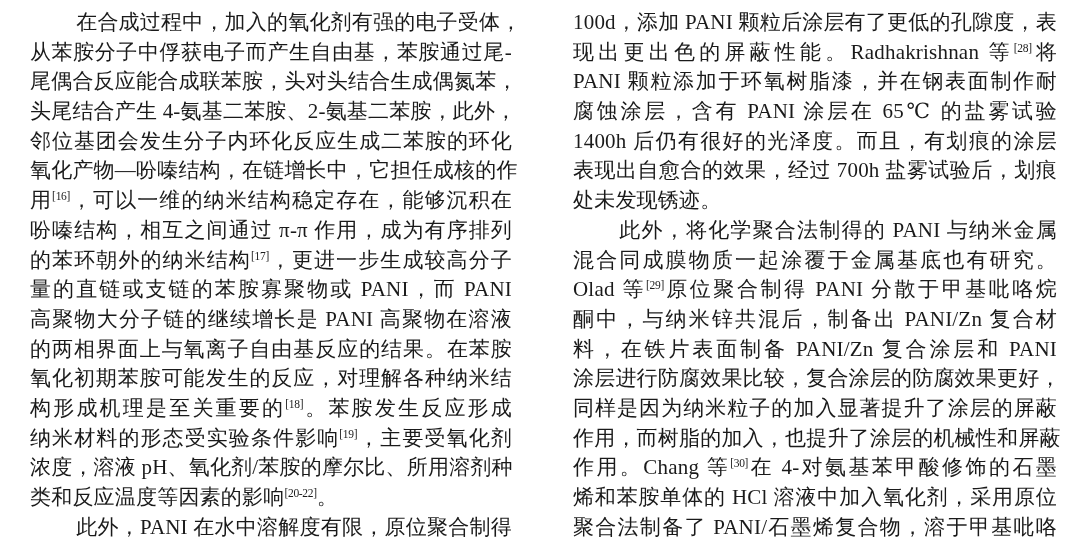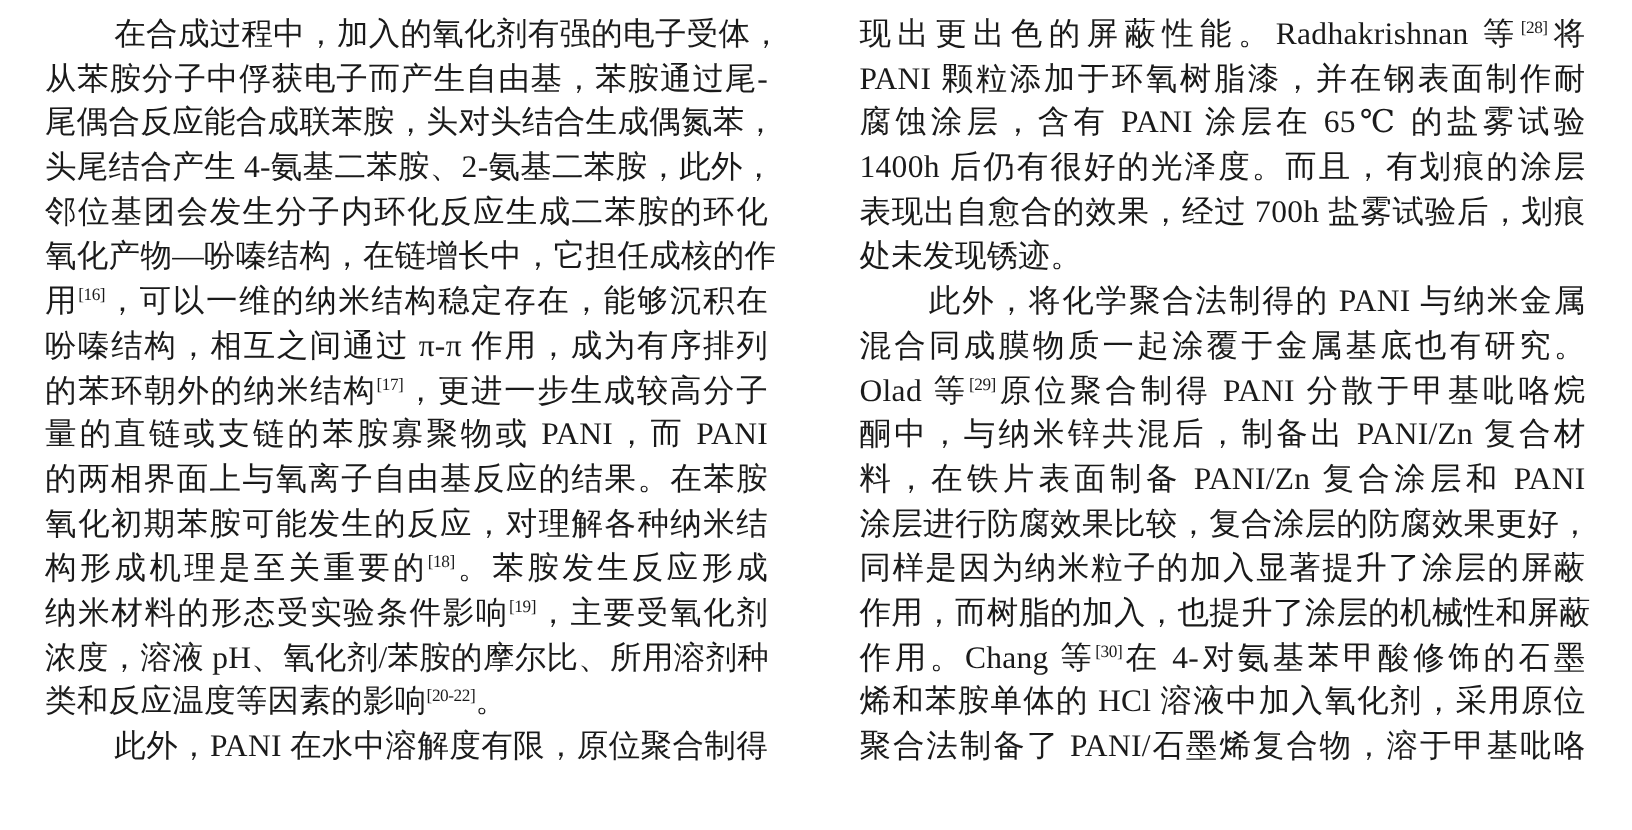--- a/index.html
+++ b/index.html
@@ -57,29 +57,31 @@
       <div class="line indent">在合成过程中，加入的氧化剂有强的电子受体，</div>
       <div class="line">从苯胺分子中俘获电子而产生自由基，苯胺通过尾-</div>
       <div class="line">尾偶合反应能合成联苯胺，头对头结合生成偶氮苯，</div>
       <div class="line">头尾结合产生 4-氨基二苯胺、2-氨基二苯胺，此外，</div>
       <div class="line">邻位基团会发生分子内环化反应生成二苯胺的环化</div>
       <div class="line">氧化产物—吩嗪结构，在链增长中，它担任成核的作</div>
       <div class="line">用<sup class="cite">[16]</sup>，可以一维的纳米结构稳定存在，能够沉积在</div>
       <div class="line">吩嗪结构，相互之间通过 π-π 作用，成为有序排列</div>
       <div class="line">的苯环朝外的纳米结构<sup class="cite">[17]</sup>，更进一步生成较高分子</div>
       <div class="line">量的直链或支链的苯胺寡聚物或 PANI，而 PANI</div>
+      <div class="line">高聚物大分子链的继续增长是 PANI 高聚物在溶液</div>
       <div class="line">的两相界面上与氧离子自由基反应的结果。在苯胺</div>
       <div class="line">氧化初期苯胺可能发生的反应，对理解各种纳米结</div>
       <div class="line">构形成机理是至关重要的<sup class="cite">[18]</sup>。苯胺发生反应形成</div>
       <div class="line">纳米材料的形态受实验条件影响<sup class="cite">[19]</sup>，主要受氧化剂</div>
       <div class="line">浓度，溶液 pH、氧化剂/苯胺的摩尔比、所用溶剂种</div>
       <div class="line nofill">类和反应温度等因素的影响<sup class="cite">[20-22]</sup>。</div>
       <div class="line indent">此外，PANI 在水中溶解度有限，原位聚合制得</div>
     </div>
   <div class="column right">
+      <div class="line">100d，添加 PANI 颗粒后涂层有了更低的孔隙度，表</div>
       <div class="line">现出更出色的屏蔽性能。Radhakrishnan 等<sup class="cite">[28]</sup>将</div>
       <div class="line">PANI 颗粒添加于环氧树脂漆，并在钢表面制作耐</div>
       <div class="line">腐蚀涂层，含有 PANI 涂层在 65℃ 的盐雾试验</div>
       <div class="line">1400h 后仍有很好的光泽度。而且，有划痕的涂层</div>
       <div class="line">表现出自愈合的效果，经过 700h 盐雾试验后，划痕</div>
       <div class="line nofill">处未发现锈迹。</div>
       <div class="line indent">此外，将化学聚合法制得的 PANI 与纳米金属</div>
       <div class="line">混合同成膜物质一起涂覆于金属基底也有研究。</div>
       <div class="line">Olad 等<sup class="cite">[29]</sup>原位聚合制得 PANI 分散于甲基吡咯烷</div>
       <div class="line">酮中，与纳米锌共混后，制备出 PANI/Zn 复合材</div>

